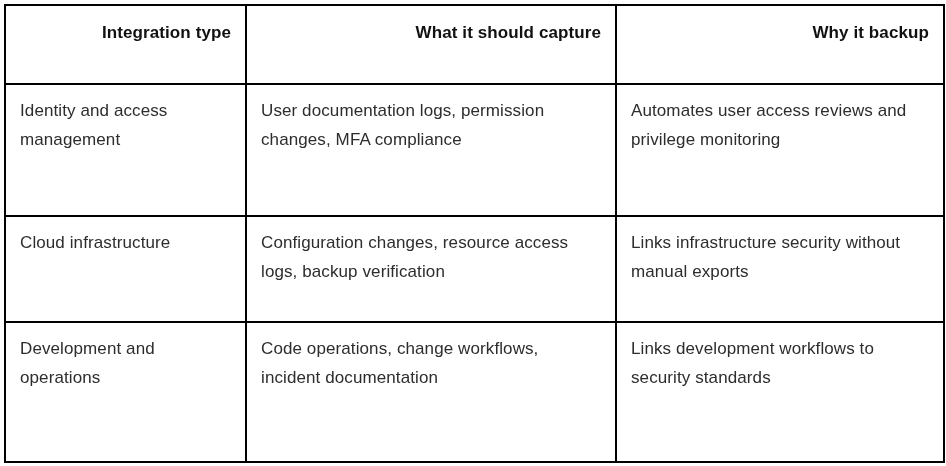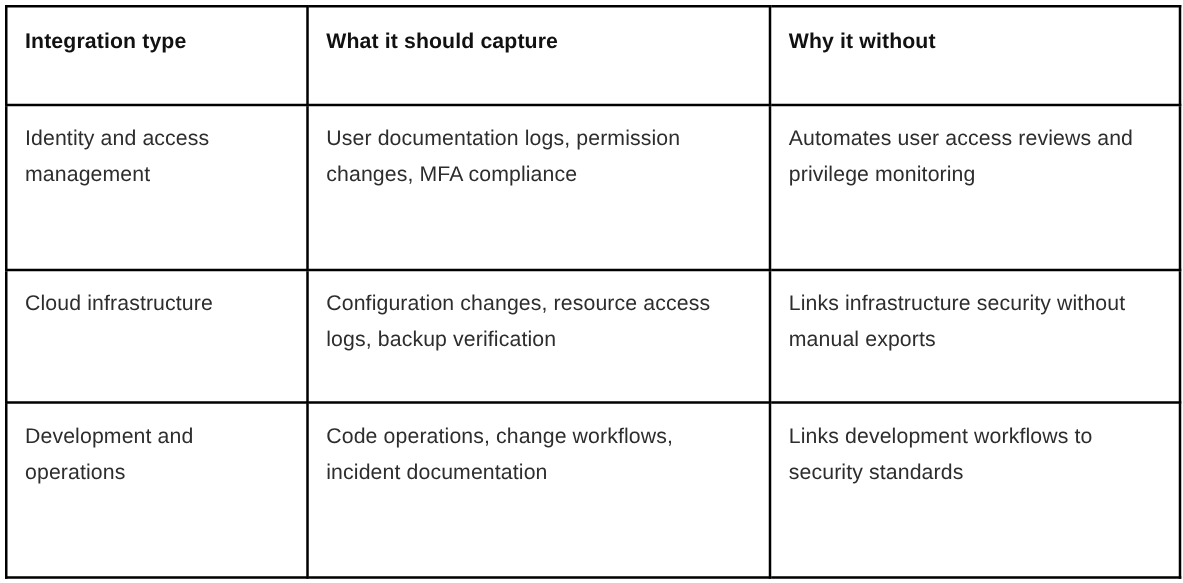--- a/index.html
+++ b/index.html
@@ -35,21 +35,21 @@
     border: 2px solid #000000;
     vertical-align: top;
     padding: 12px 14px;
     font-size: 17px;
     line-height: 1.7;
     letter-spacing: 0.1px;
     overflow: hidden;
   }
   table.integration-table th {
     font-weight: bold;
-    text-align: left;
+    text-align: right;
     color: #111111;
     padding-top: 13px;
   }
   table.integration-table td {
     font-weight: normal;
     text-align: left;
     color: #2d2d2d;
   }
   tr.header-row   { height: 79px; }
   tr.row-identity { height: 104px; }
@@ -63,21 +63,21 @@
   <table class="integration-table">
     <colgroup>
       <col class="c1">
       <col class="c2">
       <col class="c3">
     </colgroup>
     <thead>
       <tr class="header-row">
         <th>Integration type</th>
         <th>What it should capture</th>
-        <th>Why it without</th>
+        <th>Why it backup</th>
       </tr>
     </thead>
     <tbody>
       <tr class="row-identity">
         <td>Identity and access management</td>
         <td>User documentation logs, permission changes, MFA compliance</td>
         <td>Automates user access reviews and privilege monitoring</td>
       </tr>
       <tr class="row-cloud">
         <td>Cloud infrastructure</td>

